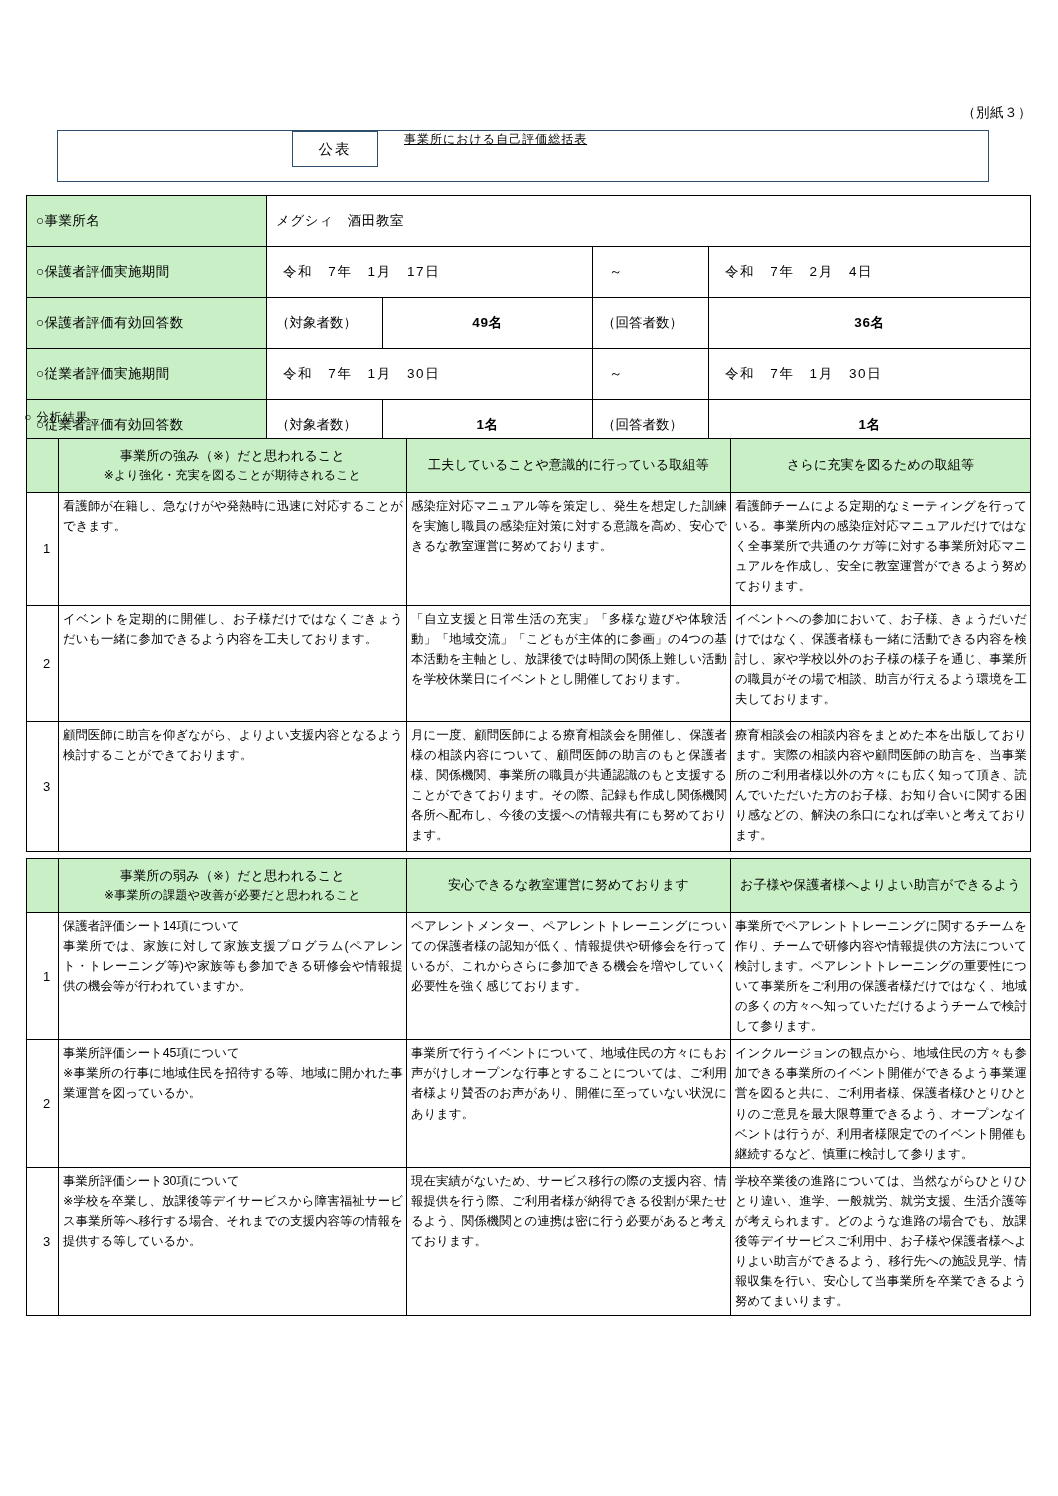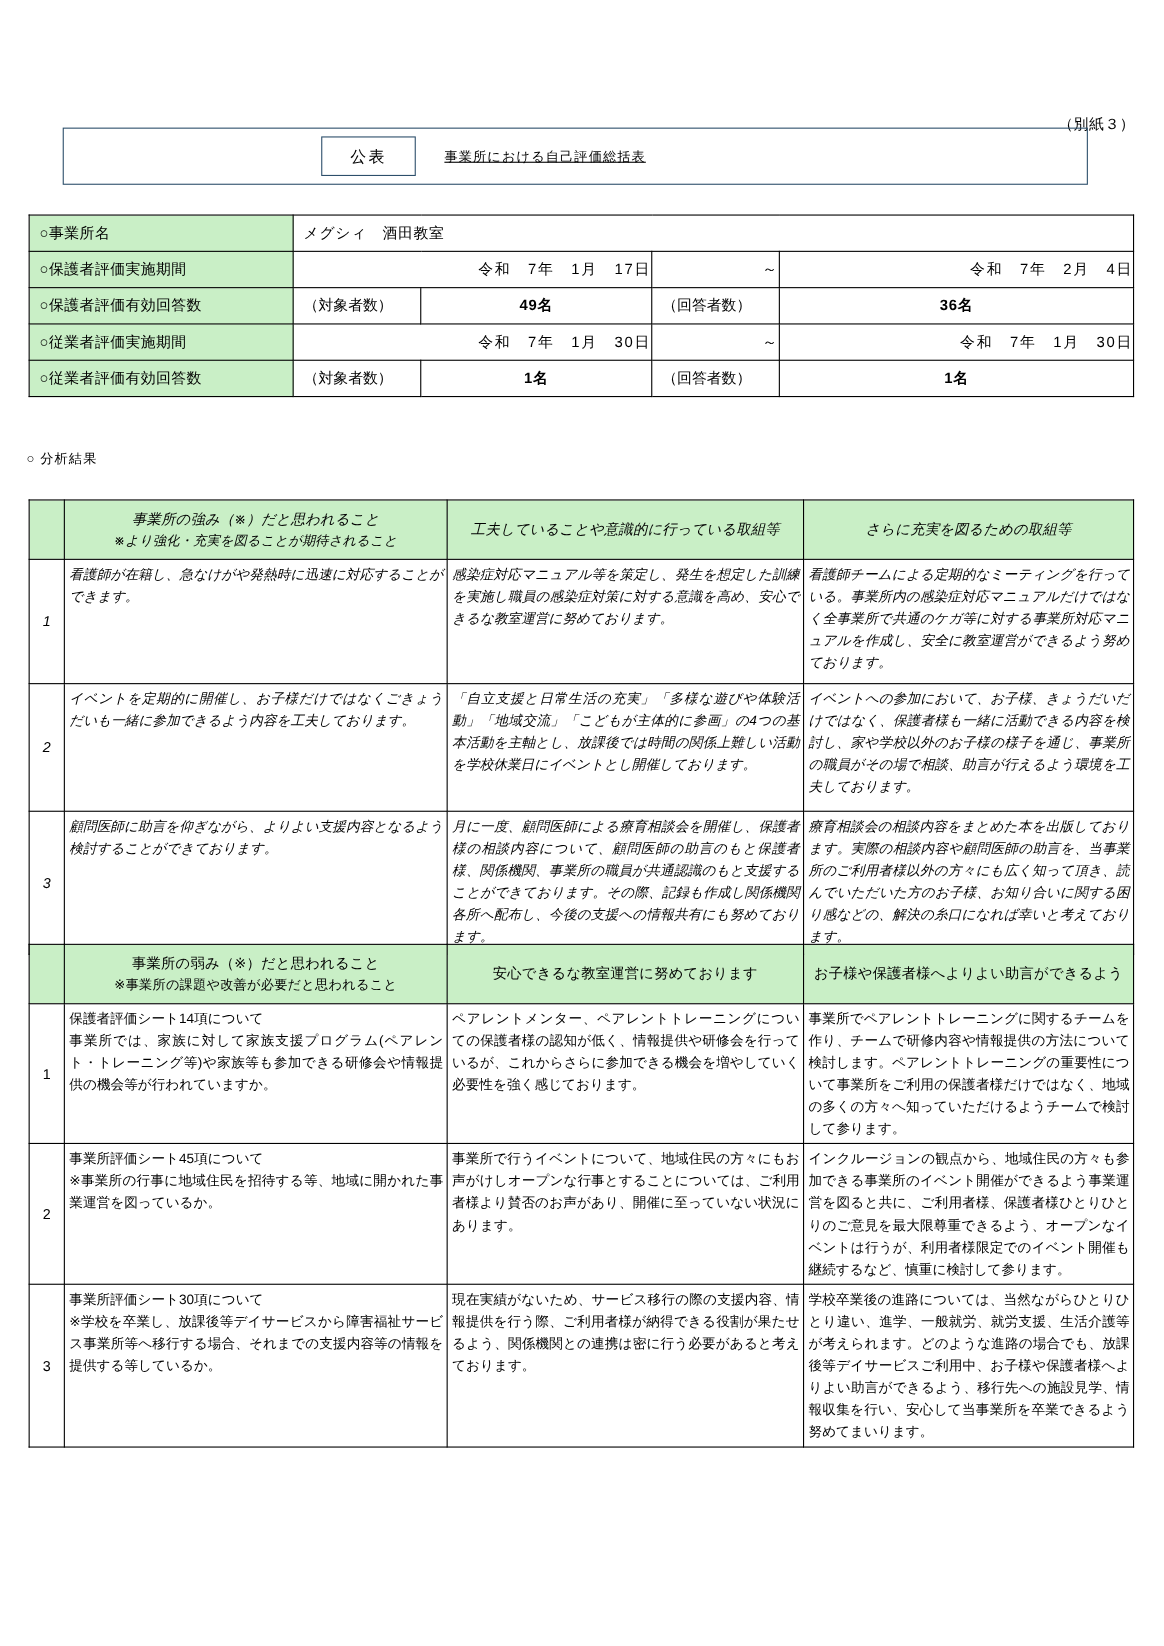--- a/index.html
+++ b/index.html
@@ -30,27 +30,26 @@
     right: 26px;
     font-size: 13.5px;
     letter-spacing: 0.5px;
     white-space: nowrap;
   }
 
   
   .title-banner {
     position: absolute;
     left: 57px;
-    top: 116px;
+    top: 130px;
     width: 932px;
     height: 52px;
     border: 1px solid #2d4f6b;
     box-sizing: border-box;
     display: flex;
-    align-items: center;
   }
   .title-badge {
     margin-left: 234px;
     width: 86px;
     height: 36px;
     border: 1px solid #2d4f6b;
     box-sizing: border-box;
     display: flex;
     align-items: center;
     justify-content: center;
@@ -66,21 +65,21 @@
   }
 
   
   table {
     border-collapse: collapse;
     table-layout: fixed;
   }
   td, th {
     border: 1px solid #000000;
     box-sizing: border-box;
-    padding: 0;
+    padding: 16px;
     font-weight: normal;
     vertical-align: middle;
   }
 
   
   .info-table {
     position: absolute;
     left: 26px;
     top: 195px;
     width: 1004px;
@@ -105,42 +104,42 @@
     letter-spacing: 0.6px;
     white-space: nowrap;
     font-weight: bold;
   }
   .info-val-l {
     padding-left: 9px;
     letter-spacing: 0.6px;
     white-space: nowrap;
   }
   .info-period {
-    text-align: right;
+    text-align: left;
     letter-spacing: 1.6px;
     white-space: nowrap;
   }
 
   
   .section-caption {
     position: absolute;
     left: 24px;
     font-size: 12px;
     letter-spacing: 1px;
     white-space: nowrap;
   }
   #caption-analysis { top: 409px; }
 
   
   .analysis-table {
     position: absolute;
     left: 26px;
     width: 1004px;
   }
-  #table-strengths { top: 454px; font-style: italic; }
+  #table-strengths { top: 438px; }
   #table-weaknesses { top: 858px; }
 
   .analysis-table th {
     background: #c9efc6;
     font-size: 13px;
     text-align: center;
     line-height: 1.55;
     padding: 7px 4px;
     letter-spacing: 0.2px;
   }

